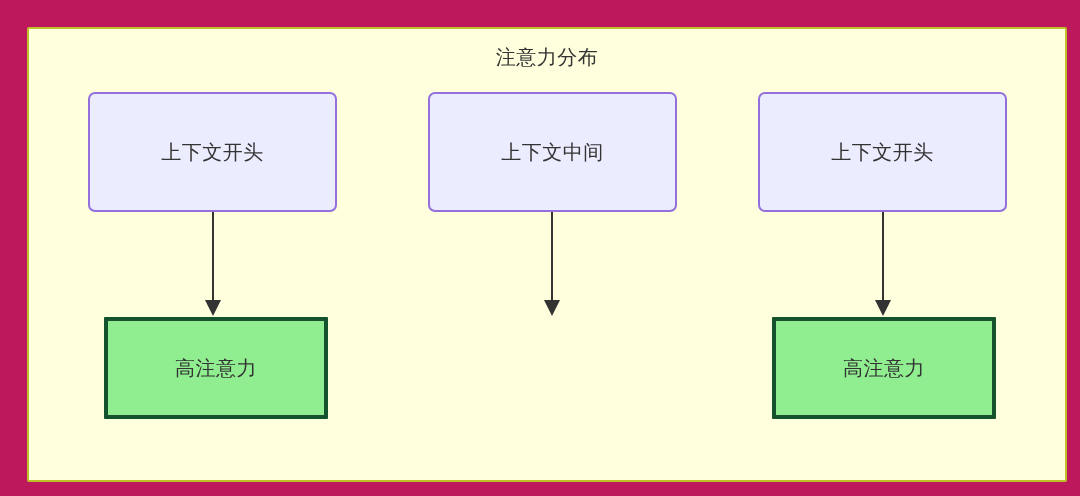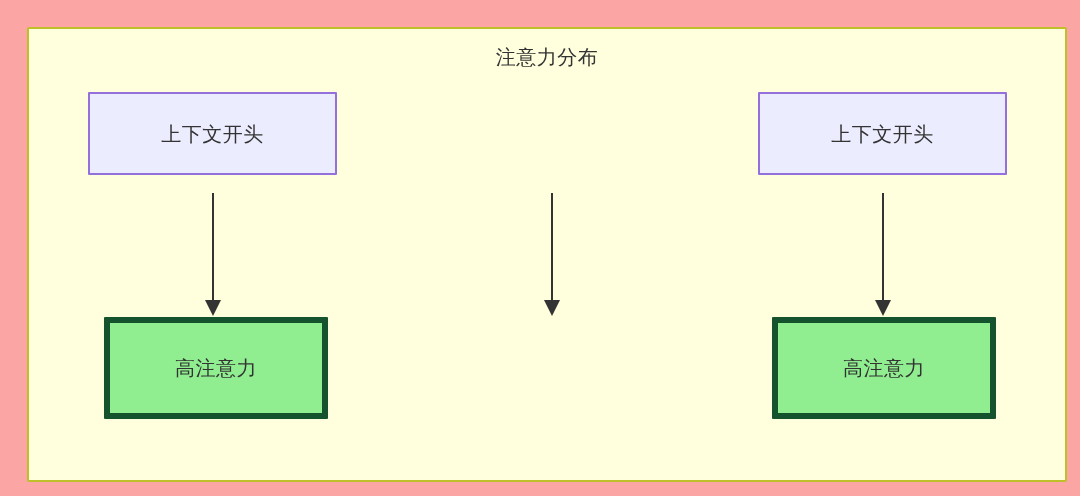--- a/index.html
+++ b/index.html
@@ -11,21 +11,21 @@
     width: 1080px;
     height: 496px;
     font-family: "Liberation Sans", "DejaVu Sans", sans-serif;
     overflow: hidden;
   }
 
   #canvas {
     position: relative;
     width: 1080px;
     height: 496px;
-    background: #fca5a5;
+    background: #be185d;
   }
 
   
   .cluster {
     position: absolute;
     left: 27px;
     top: 27px;
     width: 1040px;
     height: 455px;
     box-sizing: border-box;
@@ -54,32 +54,32 @@
     align-items: center;
     justify-content: center;
     text-align: center;
     font-size: 20px;
     line-height: 26px;
     letter-spacing: 0.5px;
   }
 
   .node.context {
     width: 249px;
-    height: 83px;
+    height: 120px;
     background: #ececff;
     border: 2px solid #9370db;
-    border-radius: 1px;
+    border-radius: 7px;
     color: #333333;
     justify-content: center;
   }
 
   .node.attention {
     width: 224px;
     height: 102px;
-    border: 6px solid #14532d;
+    border: 4px solid #14532d;
     border-radius: 1px;
     color: #333333;
   }
 
   .node.attention.high { background: #90ee90; }
   .node.attention.low  { background: #fa9398; }
 
   
   #node-ctx-start  { left: 88px;  top: 92px; }
   #node-ctx-mid    { left: 428px; top: 92px; }
@@ -130,20 +130,23 @@
     <g>
       <line class="edge-line" x1="883" y1="193" x2="883" y2="302"></line>
       <polygon class="edge-head" points="875,300 891,300 883,316"></polygon>
     </g>
   </svg>
 
   <div id="node-ctx-start" class="node context">
     <span>上下文开头</span>
   </div>
 
+  <div id="node-ctx-mid" class="node context">
+    <span>上下文中间</span>
+  </div>
 
   <div id="node-ctx-end" class="node context">
     <span>上下文开头</span>
   </div>
 
   <div id="node-att-start" class="node attention high">
     <span>高注意力</span>
   </div>
 
 

